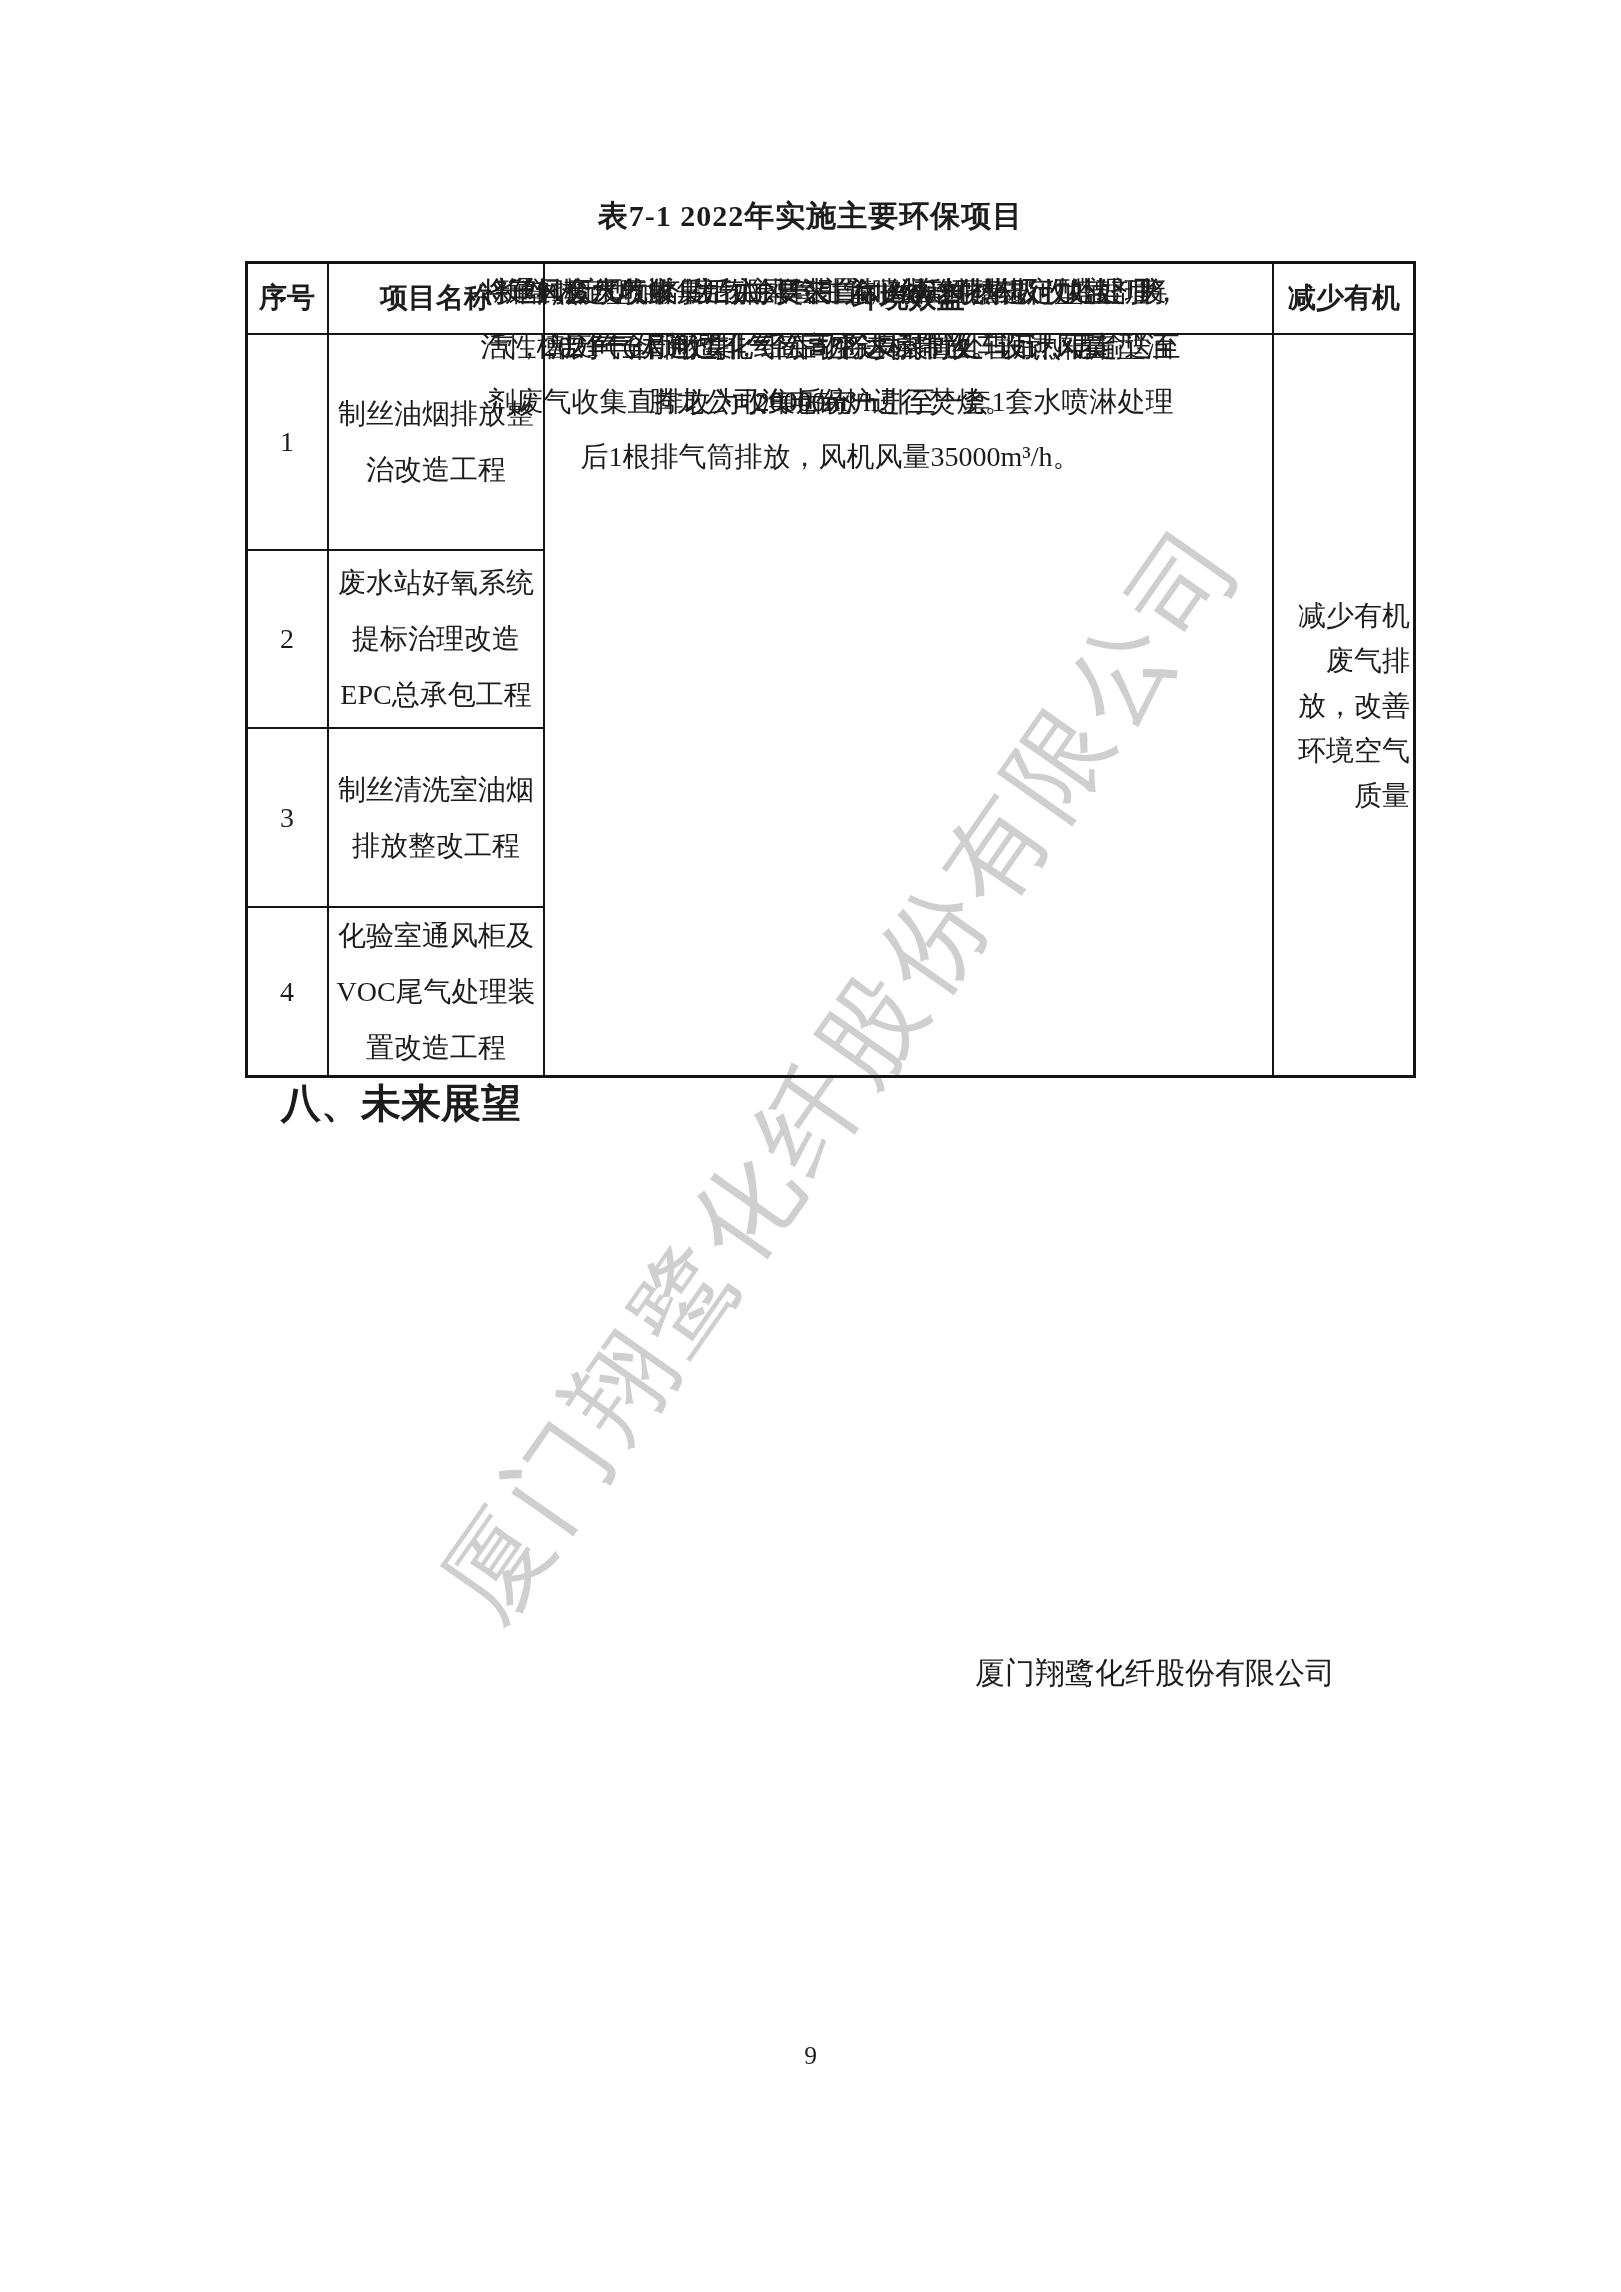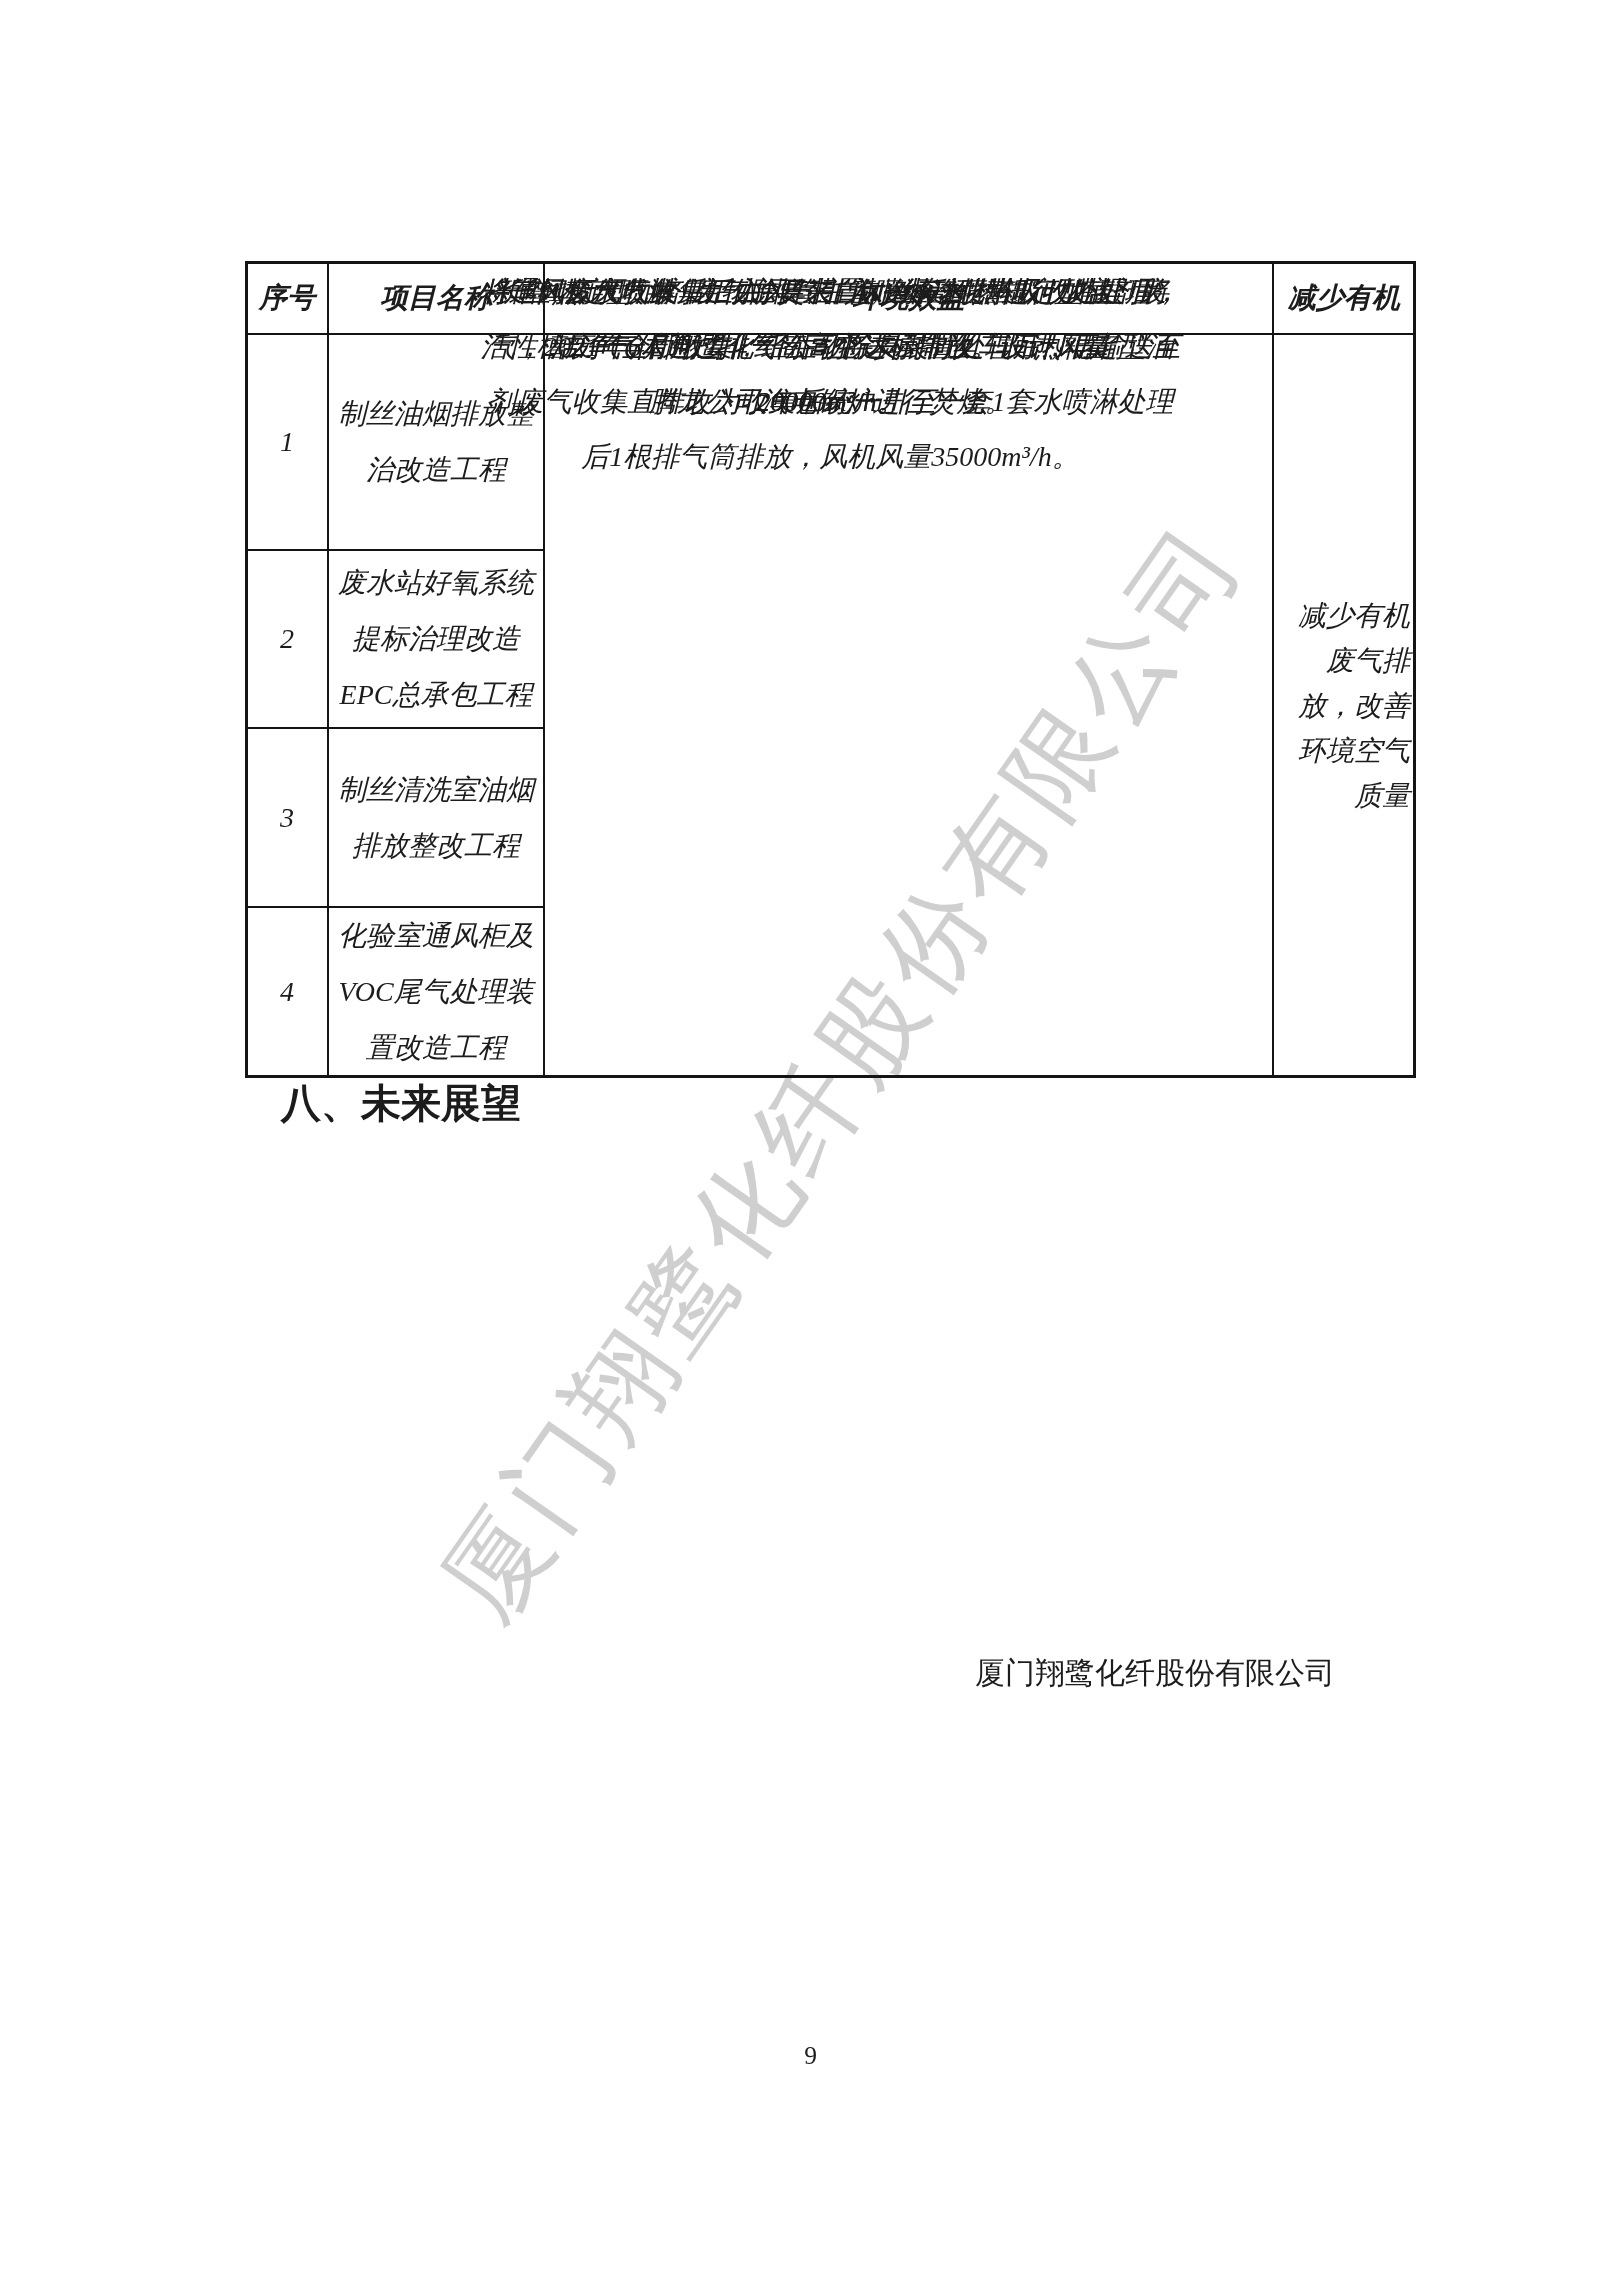--- a/index.html
+++ b/index.html
@@ -49,21 +49,20 @@
     color:#1c1c1c;
   }
   table.env col.c-no{width:82px;}
   table.env col.c-name{width:216px;}
   table.env col.c-content{width:729px;}
   table.env col.c-benefit{width:142px;}
   table.env th,table.env td{
     border:2px solid #141414;
     padding:0 3.9px;
     vertical-align:middle;
-    font-style:italic;
   }
   table.env{border:2.9px solid #141414;}
   table.env thead tr{height:72px;}
   table.env th{
     font-weight:bold;
     text-align:center;
     font-size:28px;
   }
   tr.r1{height:216px;}
   tr.r2{height:178px;}
@@ -127,20 +126,21 @@
 </style>
 </head>
 <body>
 
 <div class="page">
 
   <div class="watermark">厦门翔鹭化纤股份有限公司</div>
 
   <div class="content">
 
+    <div class="doc-title">表7-1 2022年实施主要环保项目</div>
 
     <table class="env">
       <colgroup>
         <col class="c-no">
           <col class="c-name">
           <col class="c-content">
           <col class="c-benefit">
       </colgroup>
       <thead>
         <tr>

